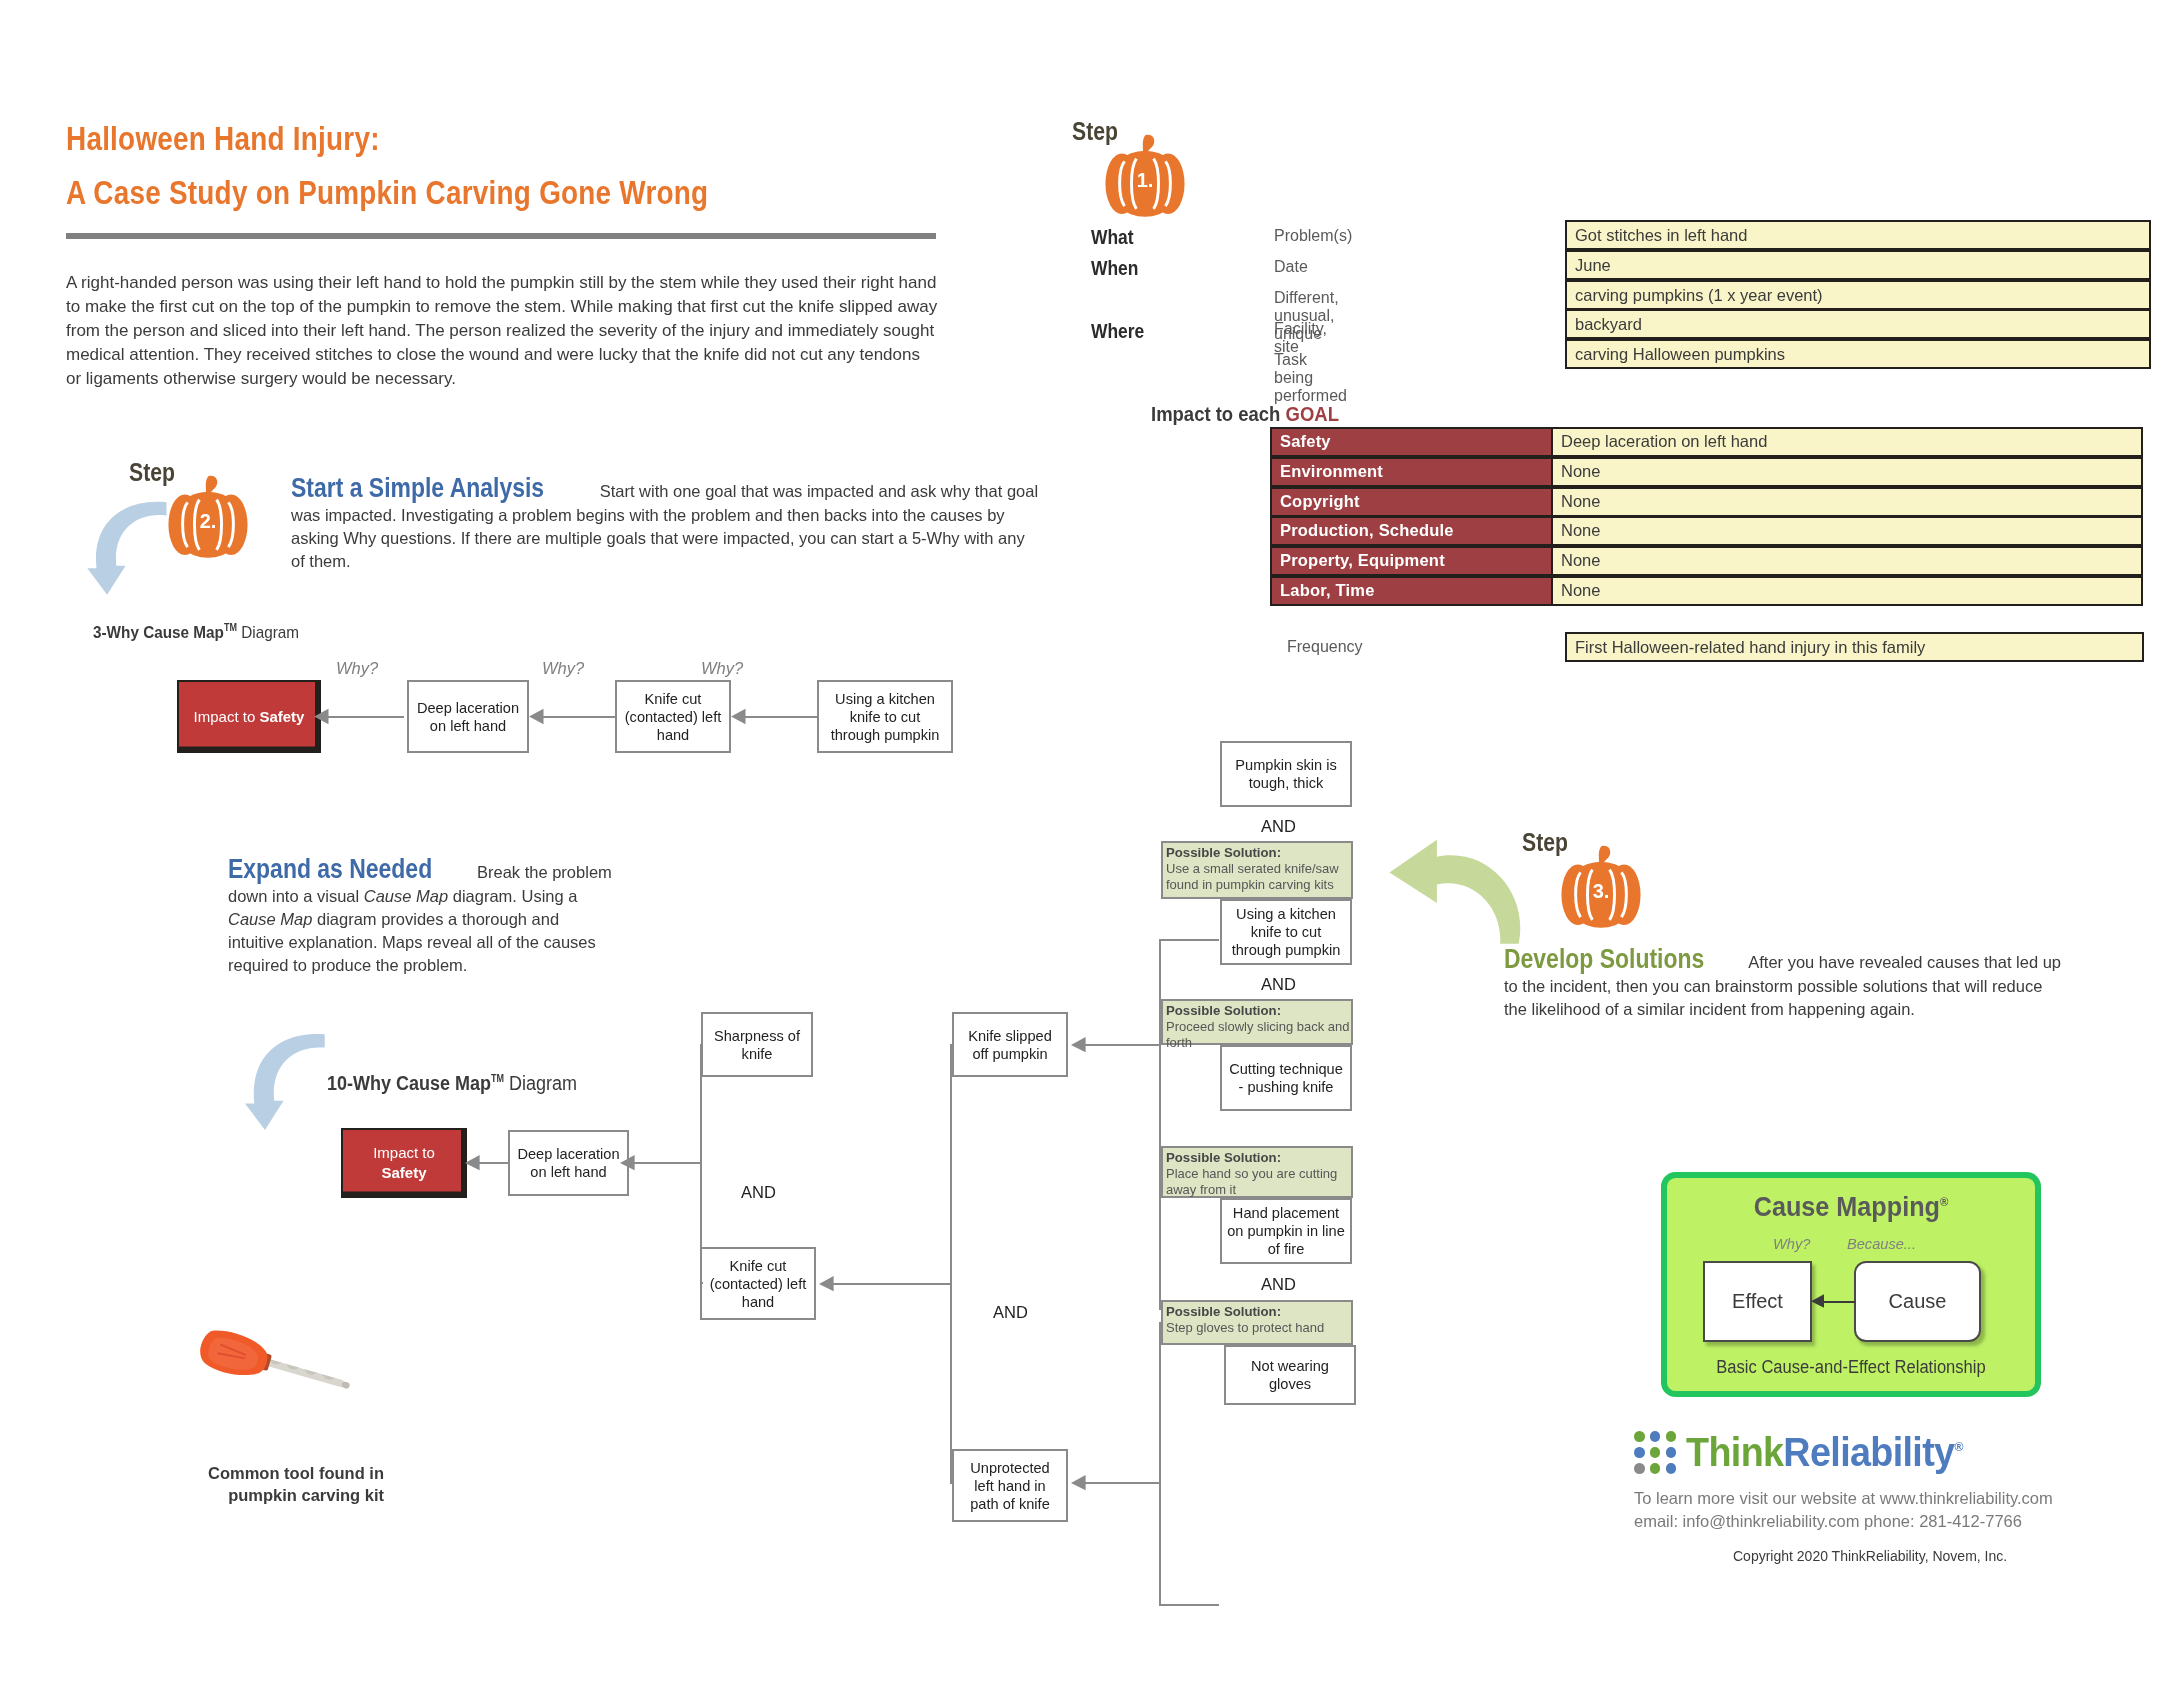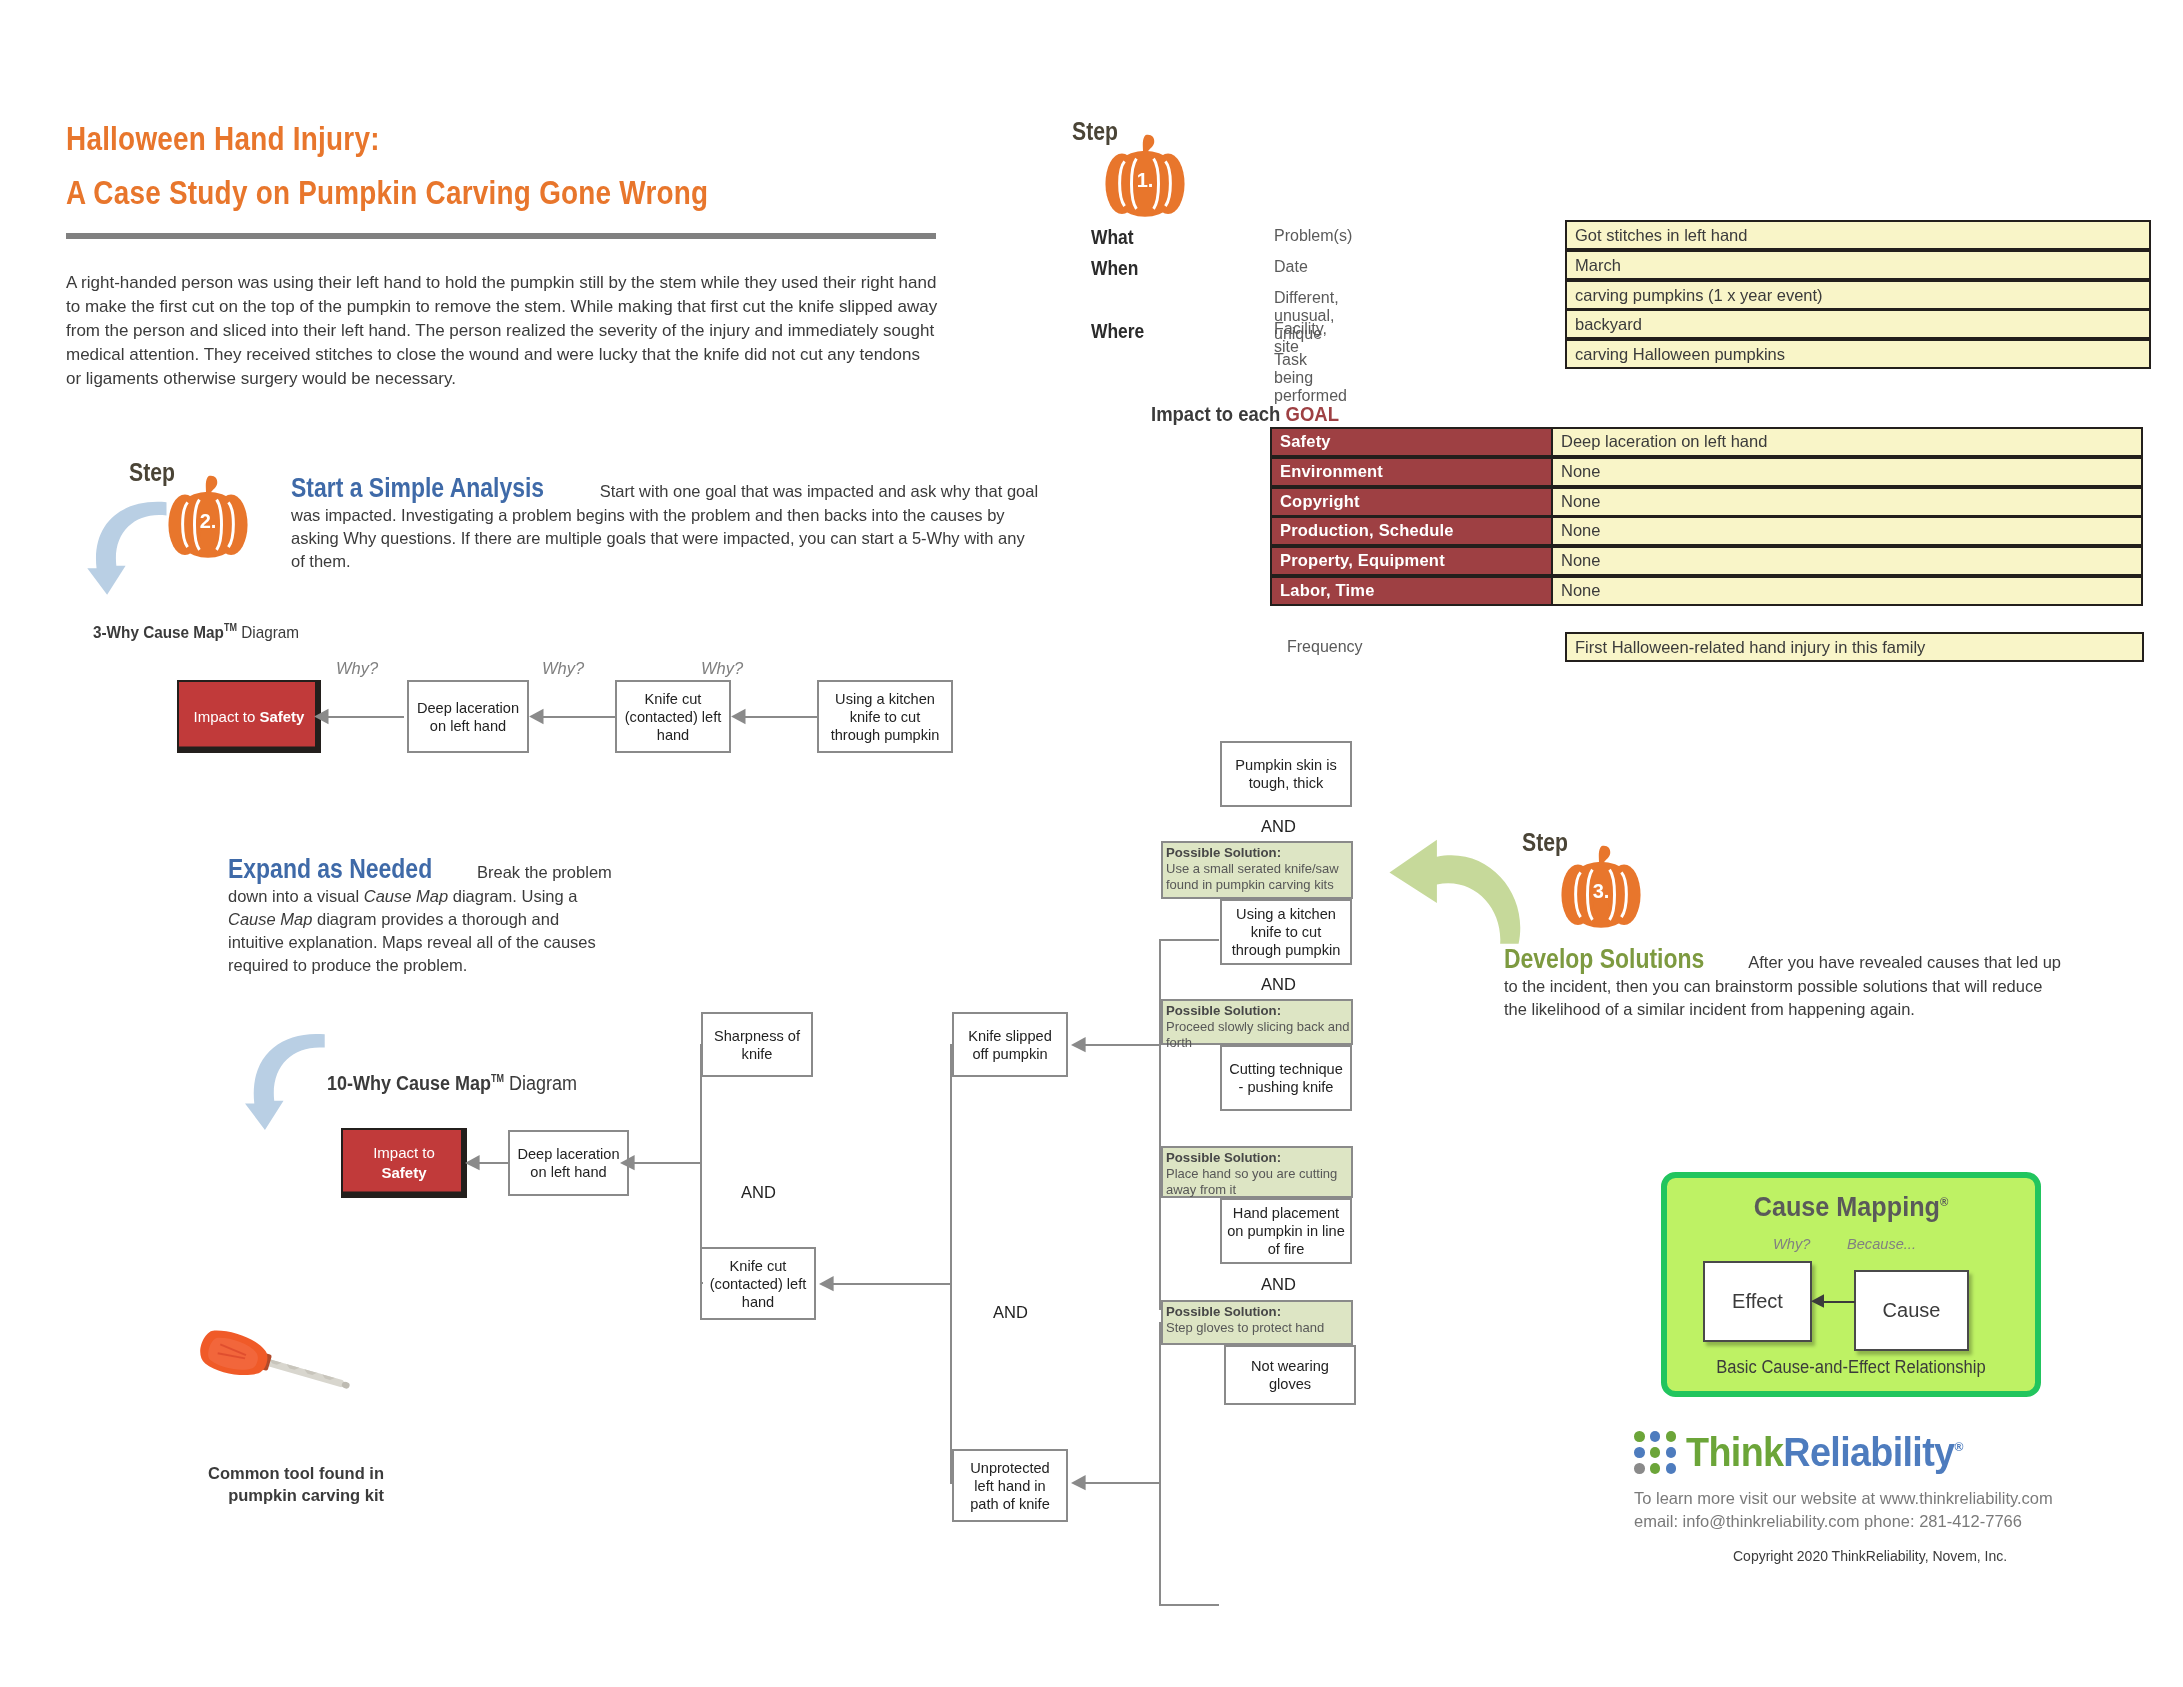--- a/index.html
+++ b/index.html
@@ -219,21 +219,21 @@
   <div class="abs lbl-big" style="left:18.5px;  top:38px;">When</div>
   <div class="abs lbl-big" style="left:18.5px;  top:101px;">Where</div>
 
   <div class="abs lbl-sm" style="left:202px; top:8.6px;">Problem(s)</div>
   <div class="abs lbl-sm" style="left:202px; top:40px;">Date</div>
   <div class="abs lbl-sm" style="left:202px; top:71px;">Different, unusual, unique</div>
   <div class="abs lbl-sm" style="left:202px; top:102px;">Facility, site</div>
   <div class="abs lbl-sm" style="left:202px; top:133px;">Task being performed</div>
 
   <div class="abs valcell" style="left:493px; top:2px;   width:586px; height:30px;">Got stitches in left hand</div>
-  <div class="abs valcell" style="left:493px; top:32px;  width:586px; height:30px;">March</div>
+  <div class="abs valcell" style="left:493px; top:32px;  width:586px; height:30px;">June</div>
   <div class="abs valcell" style="left:493px; top:62px;  width:586px; height:30px;">carving pumpkins (1 x year event)</div>
   <div class="abs valcell" style="left:493px; top:91px; width:586px; height:30px;">backyard</div>
   <div class="abs valcell" style="left:493px; top:121px; width:586px; height:30px;">carving Halloween pumpkins</div>
 </div>
 
 <div class="abs" id="goal-title" style="left:1151px; top:402px;">
   <span>Impact to each </span><em>GOAL</em>
 </div>
 
 <div class="abs" style="left:1270px; top:427px;">
@@ -451,21 +451,21 @@
 </div>
 
 <div class="abs" id="cm-panel" style="left:1661px; top:1172px; width:380px; height:225px;">
   <div class="abs" id="cm-panel-title" style="left:0; right:0; top:13.2px;">
     <span>Cause Mapping</span><sup>®</sup>
   </div>
   <div class="abs cmp-cap" style="left:106px; top:58px;">Why?</div>
   <div class="abs cmp-cap" style="left:180px; top:58px;">Because...</div>
 
   <div class="abs cmp-box" style="left:36px;  top:83px; width:109px; height:81px;">Effect</div>
-  <div class="abs cmp-box" style="left:187px; top:92px; width:115px; height:81px;">Cause</div>
+  <div class="abs cmp-box" style="left:187px; top:83px; width:127px; height:81px;border-radius:12px;">Cause</div>
   <div class="abs" style="left:155px; top:123px; width:33px; height:2px; background:#3b3b3b;"></div>
   <svg class="abs" style="left:144px; top:116px;" width="13.2" height="14.6" viewBox="0 0 20 22">
       <path d="M20 0 L20 21 L0 11 Z" fill="#3b3b3b"></path>
     </svg>
 
   <div class="abs" id="cm-panel-sub" style="left:0; right:0; top:179px;">Basic Cause-and-Effect Relationship</div>
 </div>
 
 <div class="abs" id="logo-row" style="left:1634px; top:1429px;">
   <div class="logo-dots" style="margin-right:9.3px;">

